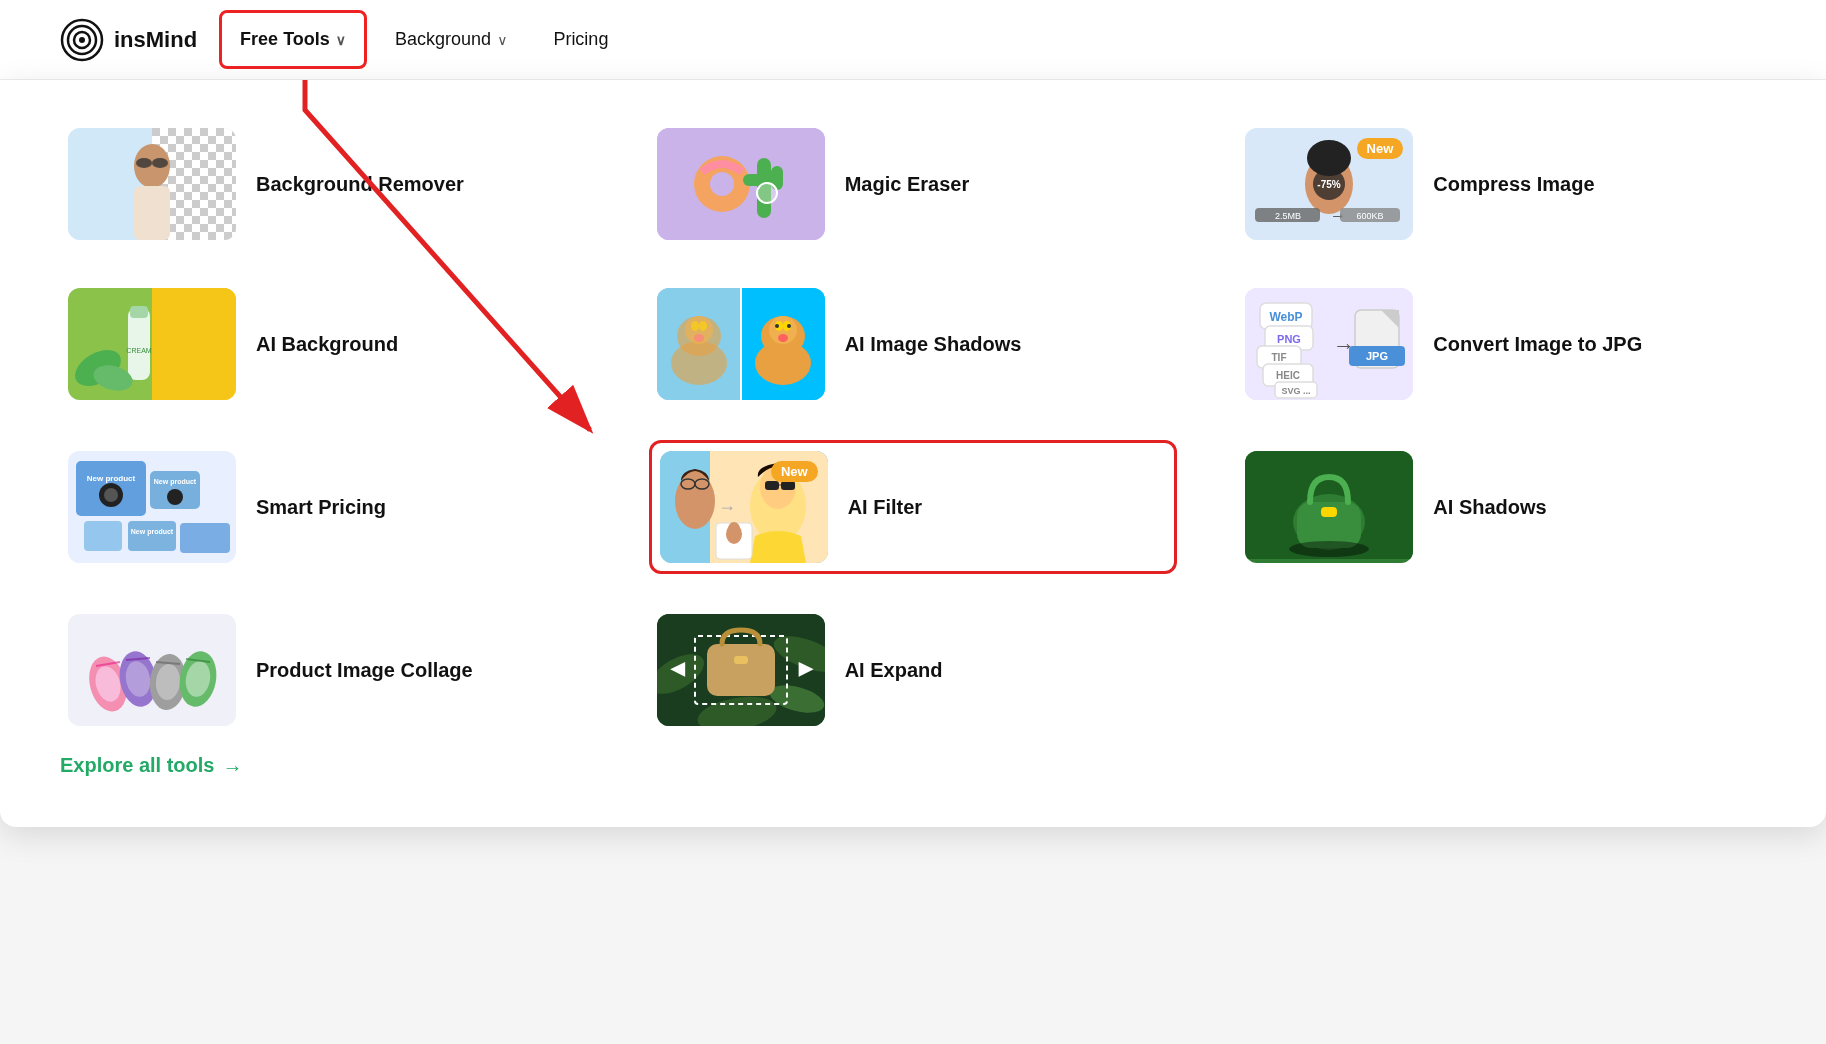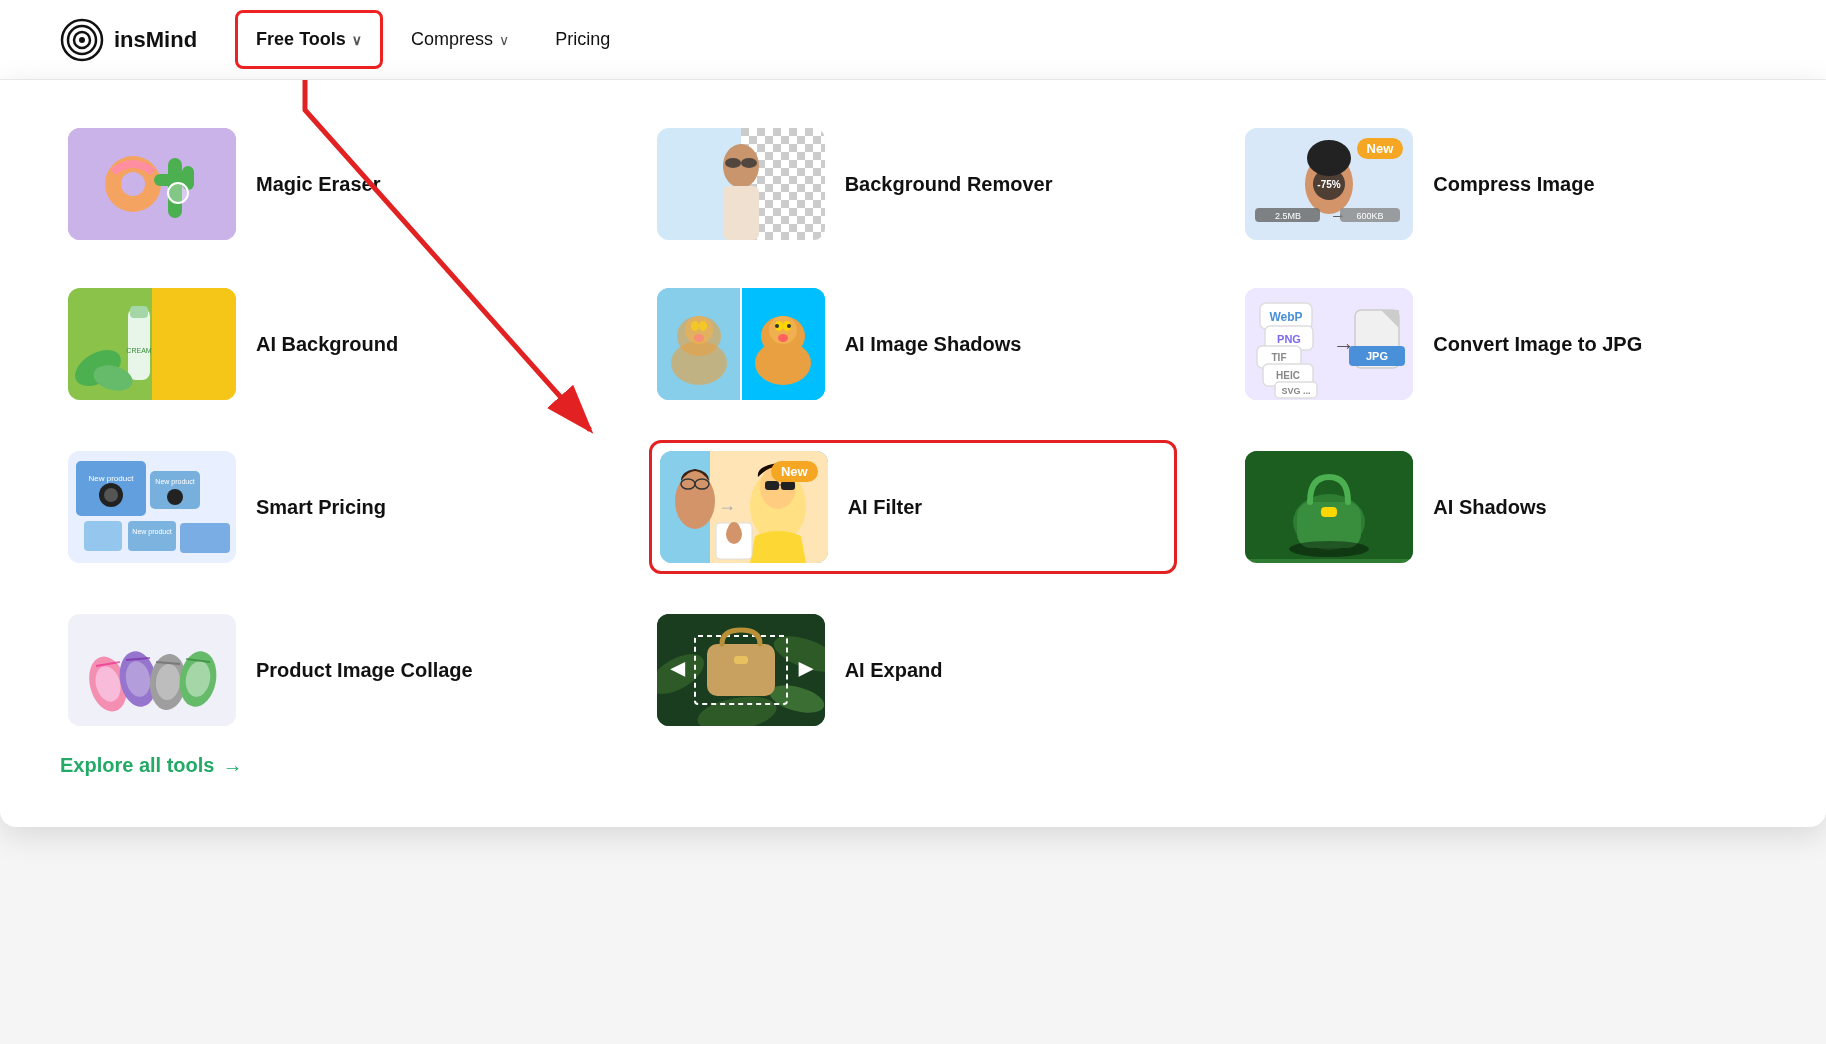--- a/index.html
+++ b/index.html
@@ -17,21 +17,21 @@
       align-items: center;
       padding: 0 60px;
       height: 80px;
       border-bottom: 1px solid #eee;
       position: relative;
     }
     .logo-area {
       display: flex;
       align-items: center;
       gap: 10px;
-      margin-right: 38px;
+      margin-right: 22px;
     }
     .logo-icon {
       width: 44px;
       height: 44px;
     }
     .logo-text {
       font-size: 22px;
       font-weight: 700;
       color: #111;
     }
@@ -186,20 +186,21 @@
       align-items: center;
       justify-content: center;
     }
 
     
     .thumb-smart-resize {
       background: linear-gradient(135deg, #e8f0ff 100%);
       display: flex;
       align-items: flex-end;
       justify-content: center;
+      font-weight: bold;
     }
 
     
     .thumb-ai-filter {
       background: linear-gradient(135deg, #87ceeb 60%, #ffd700 100%);
       display: flex;
       align-items: center;
       justify-content: center;
       position: relative;
     }
@@ -244,21 +245,21 @@
     </svg>
     <span class="logo-text">insMind</span>
   </div>
 
   <nav class="nav-items">
     <div class="nav-item active">
       <span>Free Tools</span>
       <span class="chevron">∨</span>
     </div>
     <div class="nav-item">
-      <span>Compress</span>
+      <span>Background</span>
       <span class="chevron">∨</span>
     </div>
     <div class="nav-item">
       <span>Pricing</span>
     </div>
   </nav>
 </div>
 
 <div class="dropdown-panel">
 
@@ -268,40 +269,20 @@
     <defs>
       <marker id="arrowhead" markerWidth="10" markerHeight="7" refX="9" refY="3.5" orient="auto">
         <polygon points="0 0, 10 3.5, 0 7" fill="#e22222"></polygon>
       </marker>
     </defs>
 
     <path d="M 305 -55 L 305 30 L 590 350" stroke="#e22222" stroke-width="5" fill="none" marker-end="url(#arrowhead)"></path>
   </svg>
 
   <div class="tools-grid">
-
-    <div class="tool-item">
-      <div class="tool-thumb thumb-magic-eraser">
-        <svg viewBox="0 0 168 112" width="168" height="112" xmlns="http://www.w3.org/2000/svg">
-          <rect width="168" height="112" fill="#c9b3e8"></rect>
-
-          <circle cx="65" cy="56" r="28" fill="#f4a460"></circle>
-          <circle cx="65" cy="56" r="12" fill="#c9b3e8"></circle>
-
-          <path d="M 45 44 Q 65 28 85 44" stroke="#ff8fa0" stroke-width="8" fill="none"></path>
-
-          <rect x="100" y="30" width="14" height="60" rx="7" fill="#4caf50"></rect>
-          <rect x="86" y="46" width="28" height="12" rx="6" fill="#4caf50"></rect>
-          <rect x="114" y="38" width="12" height="24" rx="6" fill="#4caf50"></rect>
-
-          <circle cx="110" cy="65" r="10" fill="rgba(255,255,255,0.3)" stroke="#fff" stroke-width="2"></circle>
-        </svg>
-      </div>
-      <span class="tool-label">Magic Eraser</span>
-    </div>
 
     <div class="tool-item">
       <div class="tool-thumb thumb-bg-remover">
 
         <svg viewBox="0 0 168 112" width="168" height="112" xmlns="http://www.w3.org/2000/svg">
           <rect x="0" y="0" width="84" height="112" fill="#d0e8f8"></rect>
           <rect x="84" y="0" width="84" height="112" fill="#e8e8e8" opacity="0.5"></rect>
 
           <pattern id="checker" x="84" y="0" width="16" height="16" patternUnits="userSpaceOnUse">
             <rect width="8" height="8" fill="#ccc"></rect>
@@ -316,20 +297,40 @@
 
           <ellipse cx="76" cy="35" rx="8" ry="5" fill="#333" opacity="0.8"></ellipse>
           <ellipse cx="92" cy="35" rx="8" ry="5" fill="#333" opacity="0.8"></ellipse>
           <line x1="84" y1="35" x2="84" y2="35" stroke="#333" stroke-width="2"></line>
         </svg>
       </div>
       <span class="tool-label">Background Remover</span>
     </div>
 
     <div class="tool-item">
+      <div class="tool-thumb thumb-magic-eraser">
+        <svg viewBox="0 0 168 112" width="168" height="112" xmlns="http://www.w3.org/2000/svg">
+          <rect width="168" height="112" fill="#c9b3e8"></rect>
+
+          <circle cx="65" cy="56" r="28" fill="#f4a460"></circle>
+          <circle cx="65" cy="56" r="12" fill="#c9b3e8"></circle>
+
+          <path d="M 45 44 Q 65 28 85 44" stroke="#ff8fa0" stroke-width="8" fill="none"></path>
+
+          <rect x="100" y="30" width="14" height="60" rx="7" fill="#4caf50"></rect>
+          <rect x="86" y="46" width="28" height="12" rx="6" fill="#4caf50"></rect>
+          <rect x="114" y="38" width="12" height="24" rx="6" fill="#4caf50"></rect>
+
+          <circle cx="110" cy="65" r="10" fill="rgba(255,255,255,0.3)" stroke="#fff" stroke-width="2"></circle>
+        </svg>
+      </div>
+      <span class="tool-label">Magic Eraser</span>
+    </div>
+
+    <div class="tool-item">
       <div class="tool-thumb thumb-compress" style="position:relative;">
         <span class="new-badge">New</span>
         <svg viewBox="0 0 168 112" width="168" height="112" xmlns="http://www.w3.org/2000/svg">
           <rect width="168" height="112" fill="#d8e8f8"></rect>
 
           <ellipse cx="84" cy="56" rx="24" ry="30" fill="#d4946a"></ellipse>
           <ellipse cx="84" cy="45" rx="20" ry="22" fill="#d4946a"></ellipse>
 
           <ellipse cx="84" cy="30" rx="22" ry="18" fill="#222"></ellipse>
 

